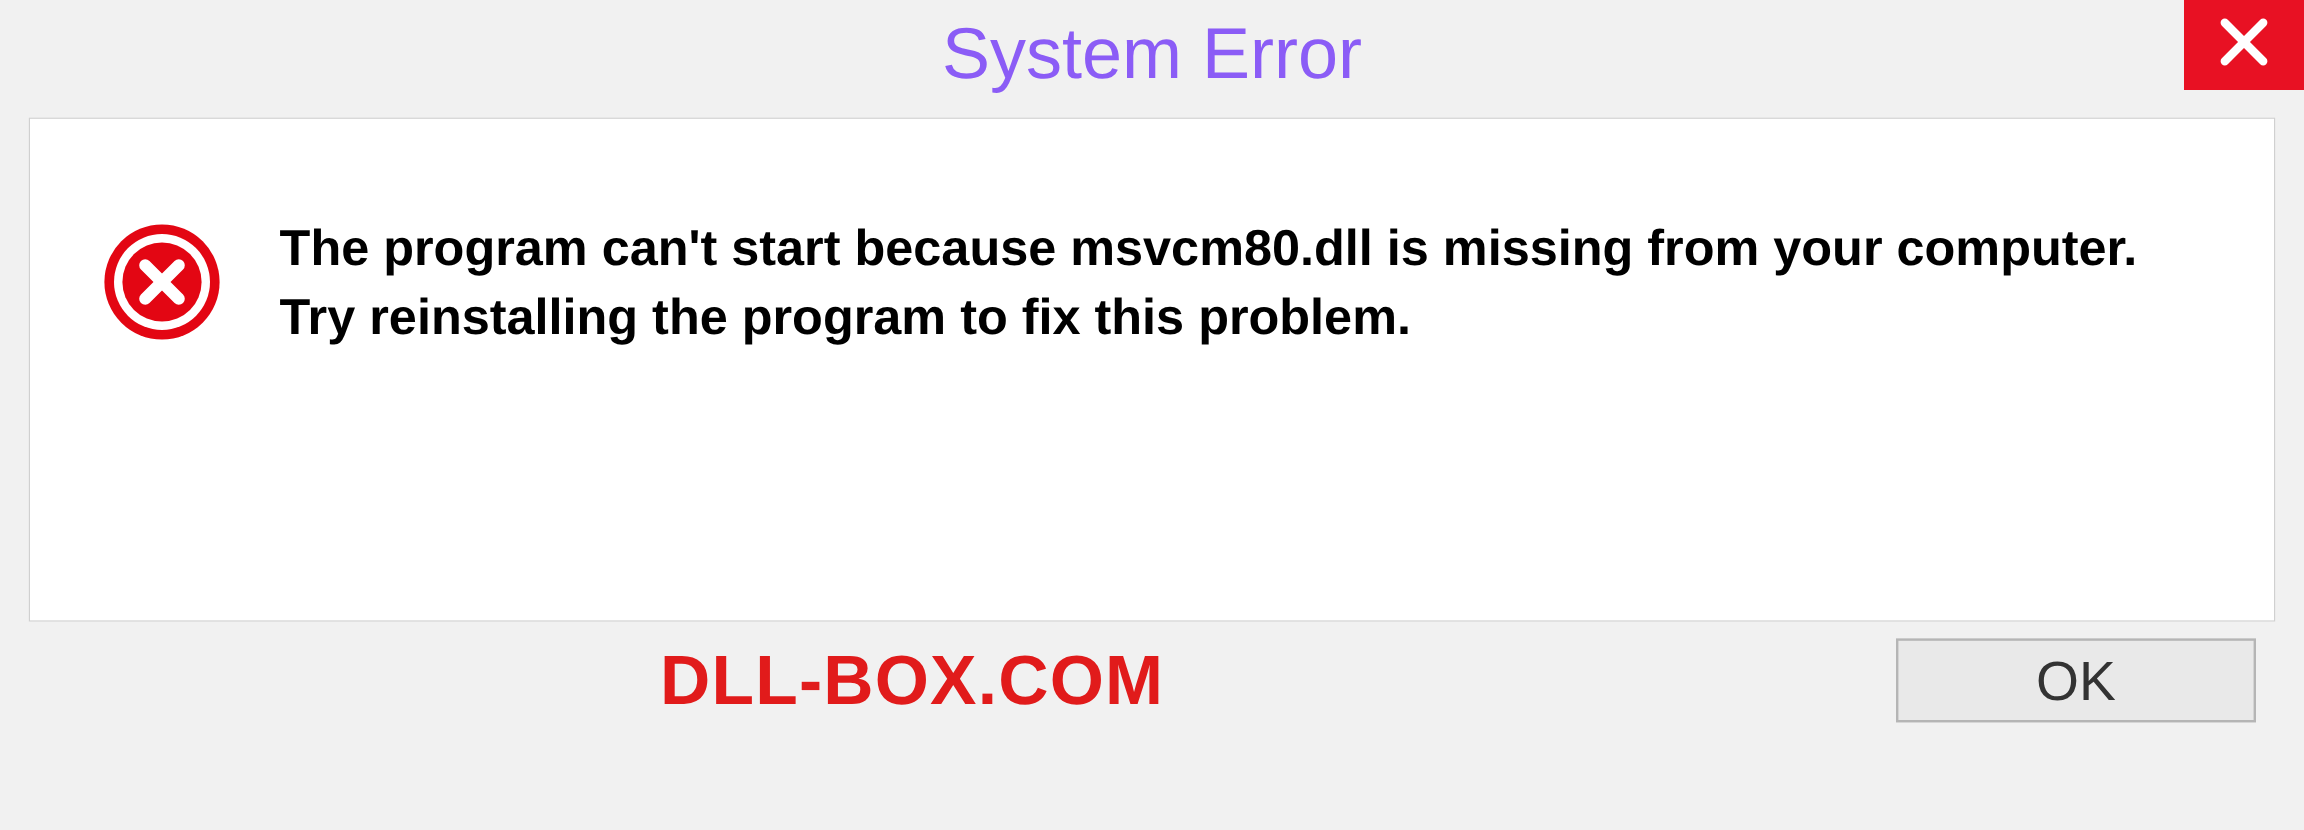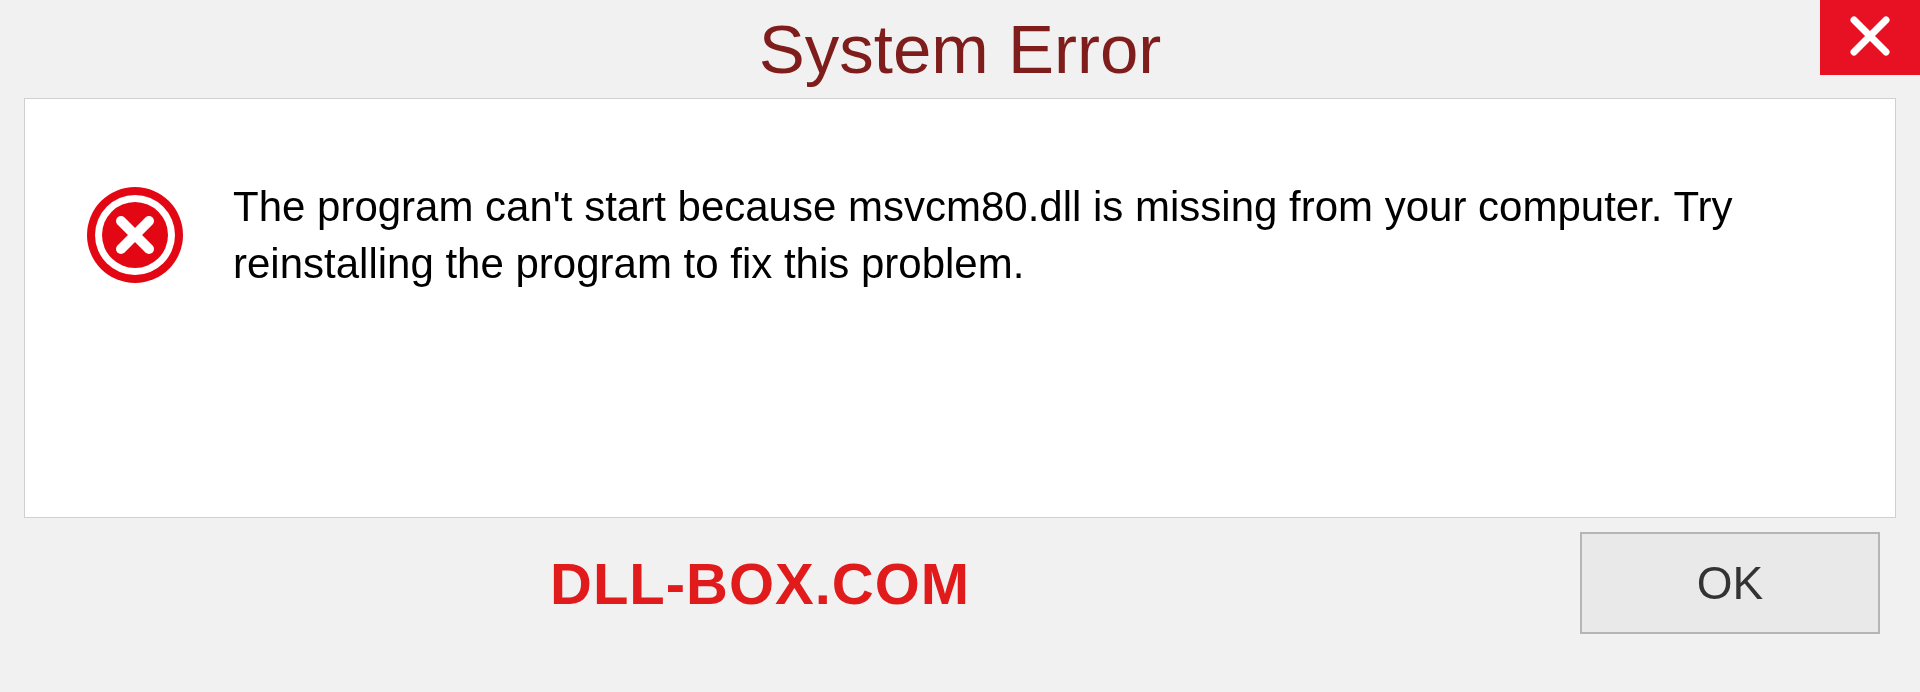--- a/index.html
+++ b/index.html
@@ -17,22 +17,22 @@
     }
     .titlebar {
       display: flex;
       align-items: flex-start;
       justify-content: center;
       position: relative;
       height: 98px;
       padding-top: 10px;
     }
     .title {
-      font-size: 69px;
-      color: #7f1d1d;
+      font-size: 60px;
+      color: #8b5cf6;
       font-weight: 400;
       text-align: center;
     }
     .close-btn {
       position: absolute;
       right: 0;
       top: 0;
       width: 100px;
       height: 75px;
       background: #e81123;
@@ -62,38 +62,38 @@
       margin-top: 6px;
     }
     .error-icon svg {
       width: 100%;
       height: 100%;
     }
     .message {
       font-size: 42px;
       line-height: 1.35;
       color: #000;
-      font-weight: 400;
+      font-weight: 700;
     }
     .footer {
       display: flex;
       align-items: center;
       justify-content: space-between;
       padding: 14px 40px 20px 40px;
     }
     .brand {
       font-size: 58px;
       font-weight: 800;
       color: #e11b1b;
       letter-spacing: 1px;
       margin-left: 510px;
     }
     .ok-btn {
       width: 300px;
-      height: 102px;
+      height: 70px;
       background: #e9e9e9;
       border: 2px solid #b5b5b5;
       font-size: 46px;
       color: #333;
       font-family: inherit;
       cursor: pointer;
       display: flex;
       align-items: center;
       justify-content: center;
       font-weight: 400;

